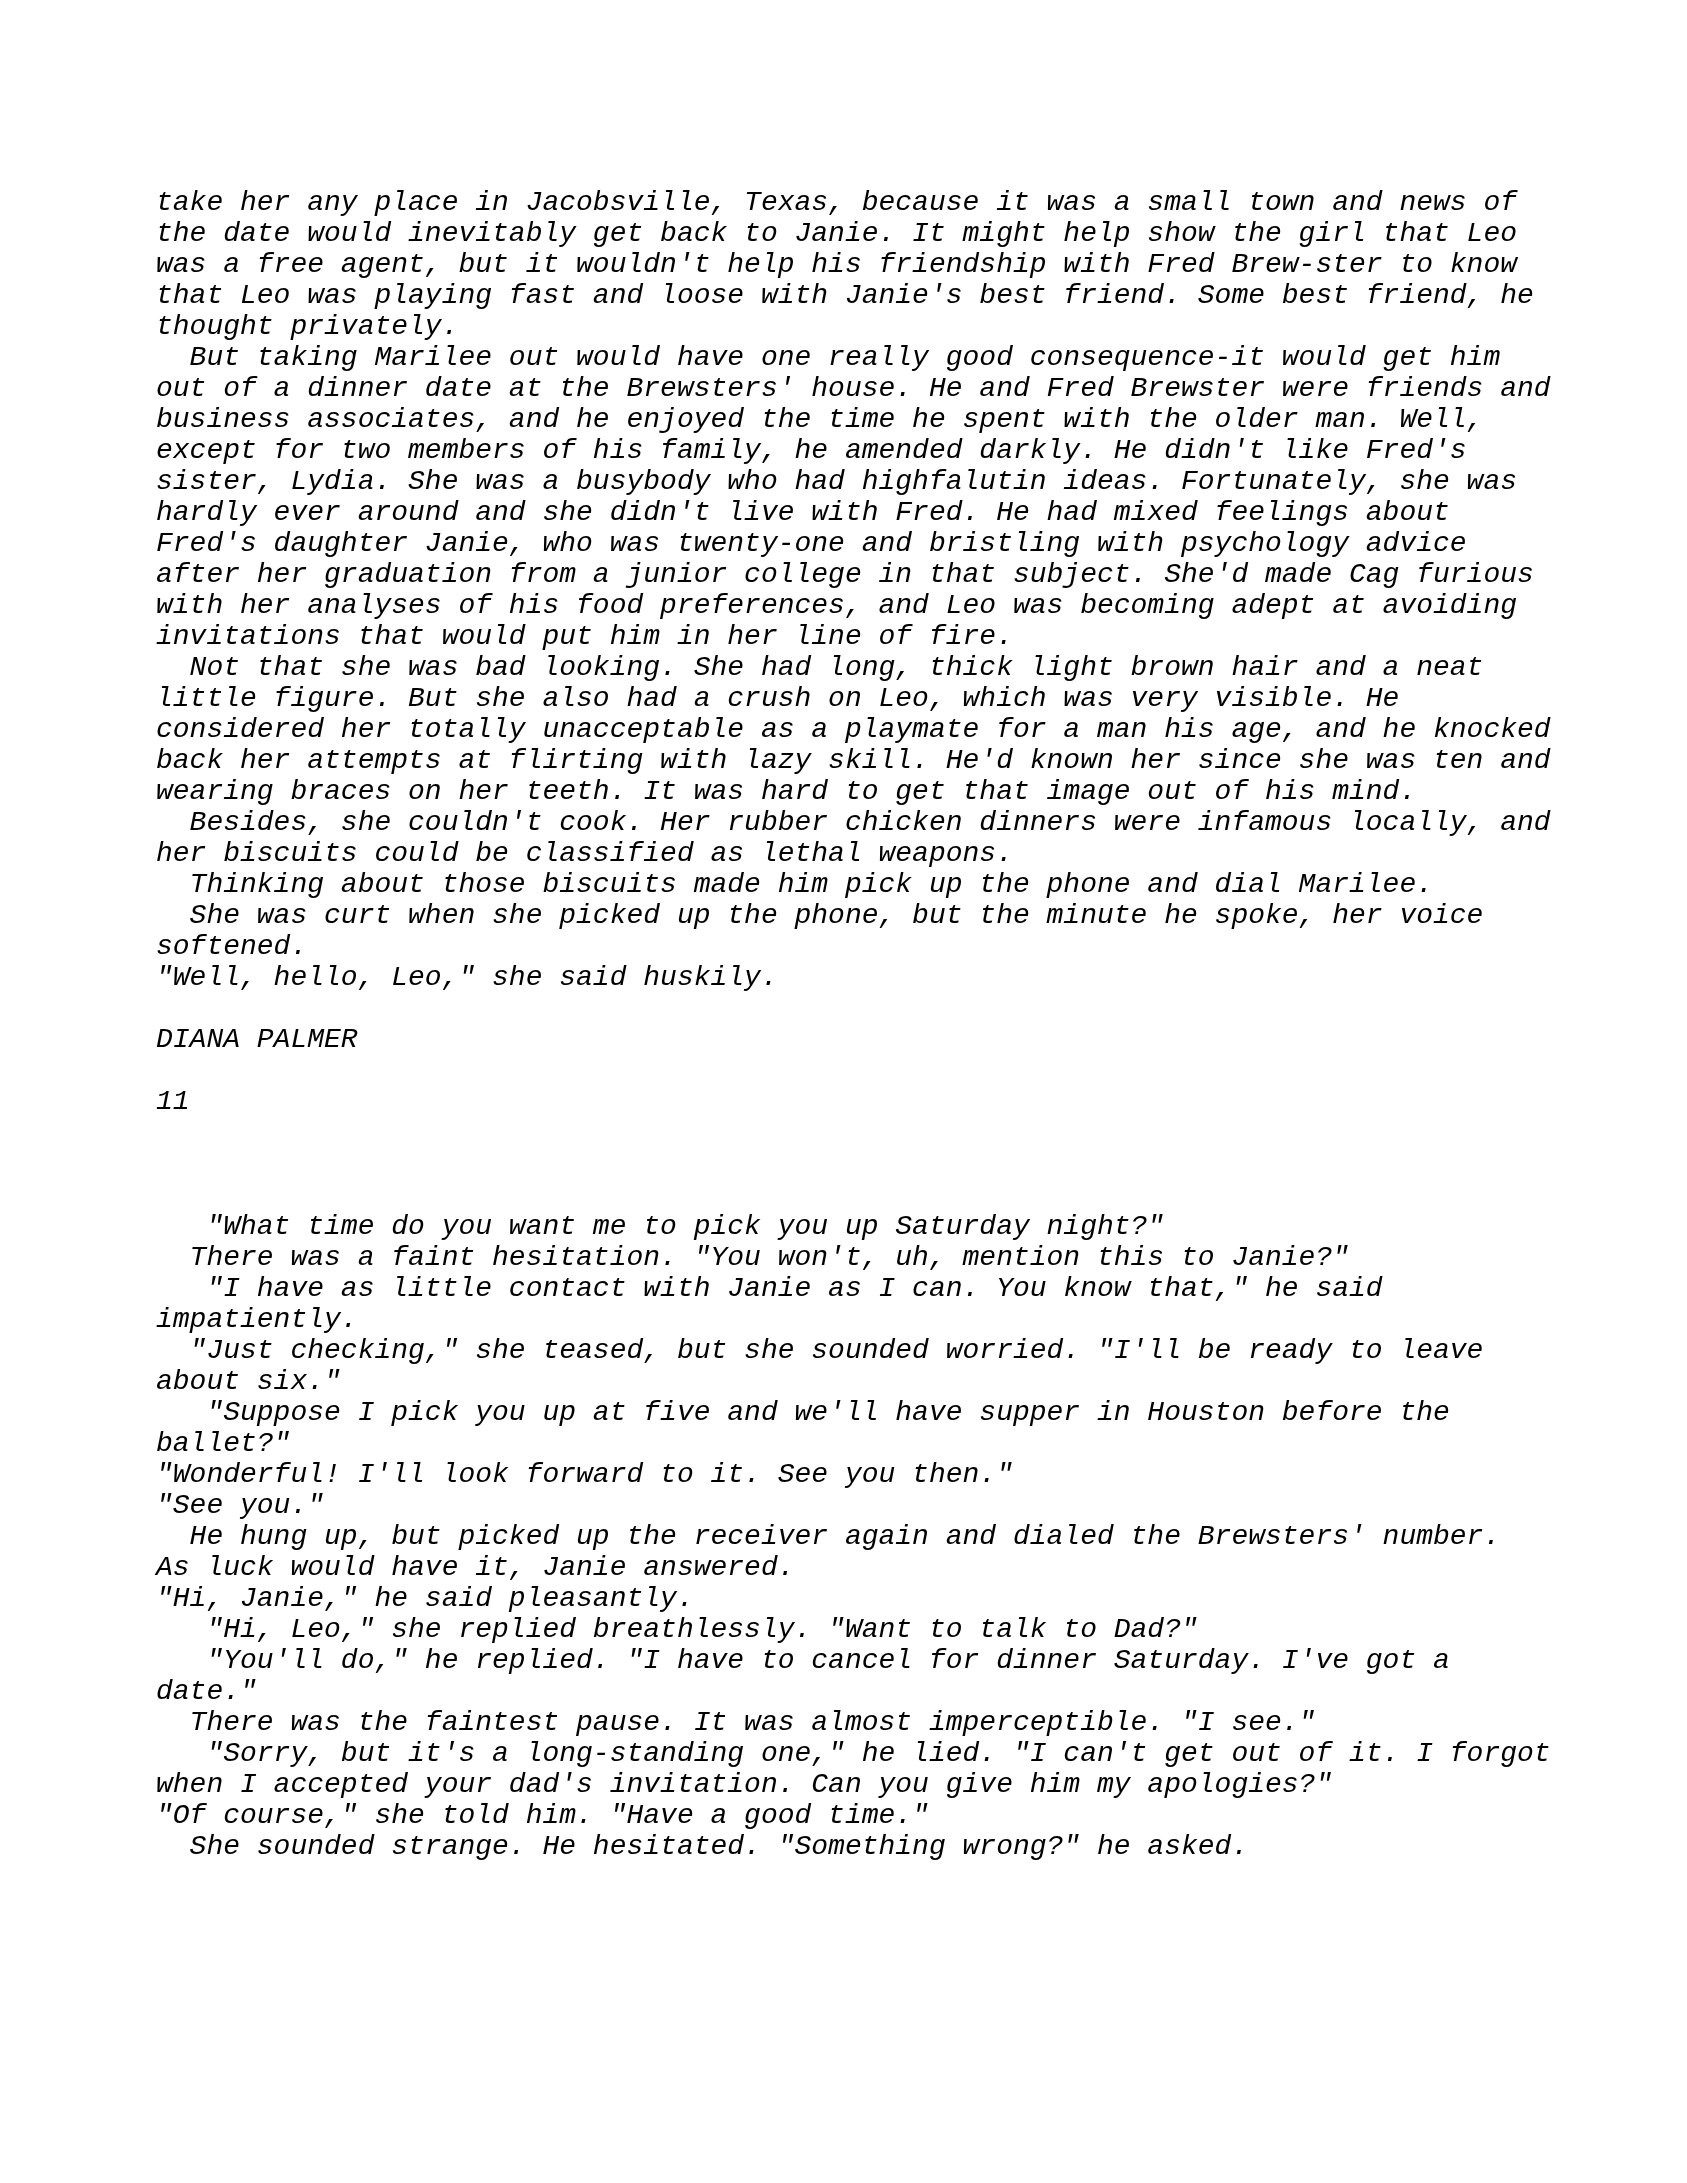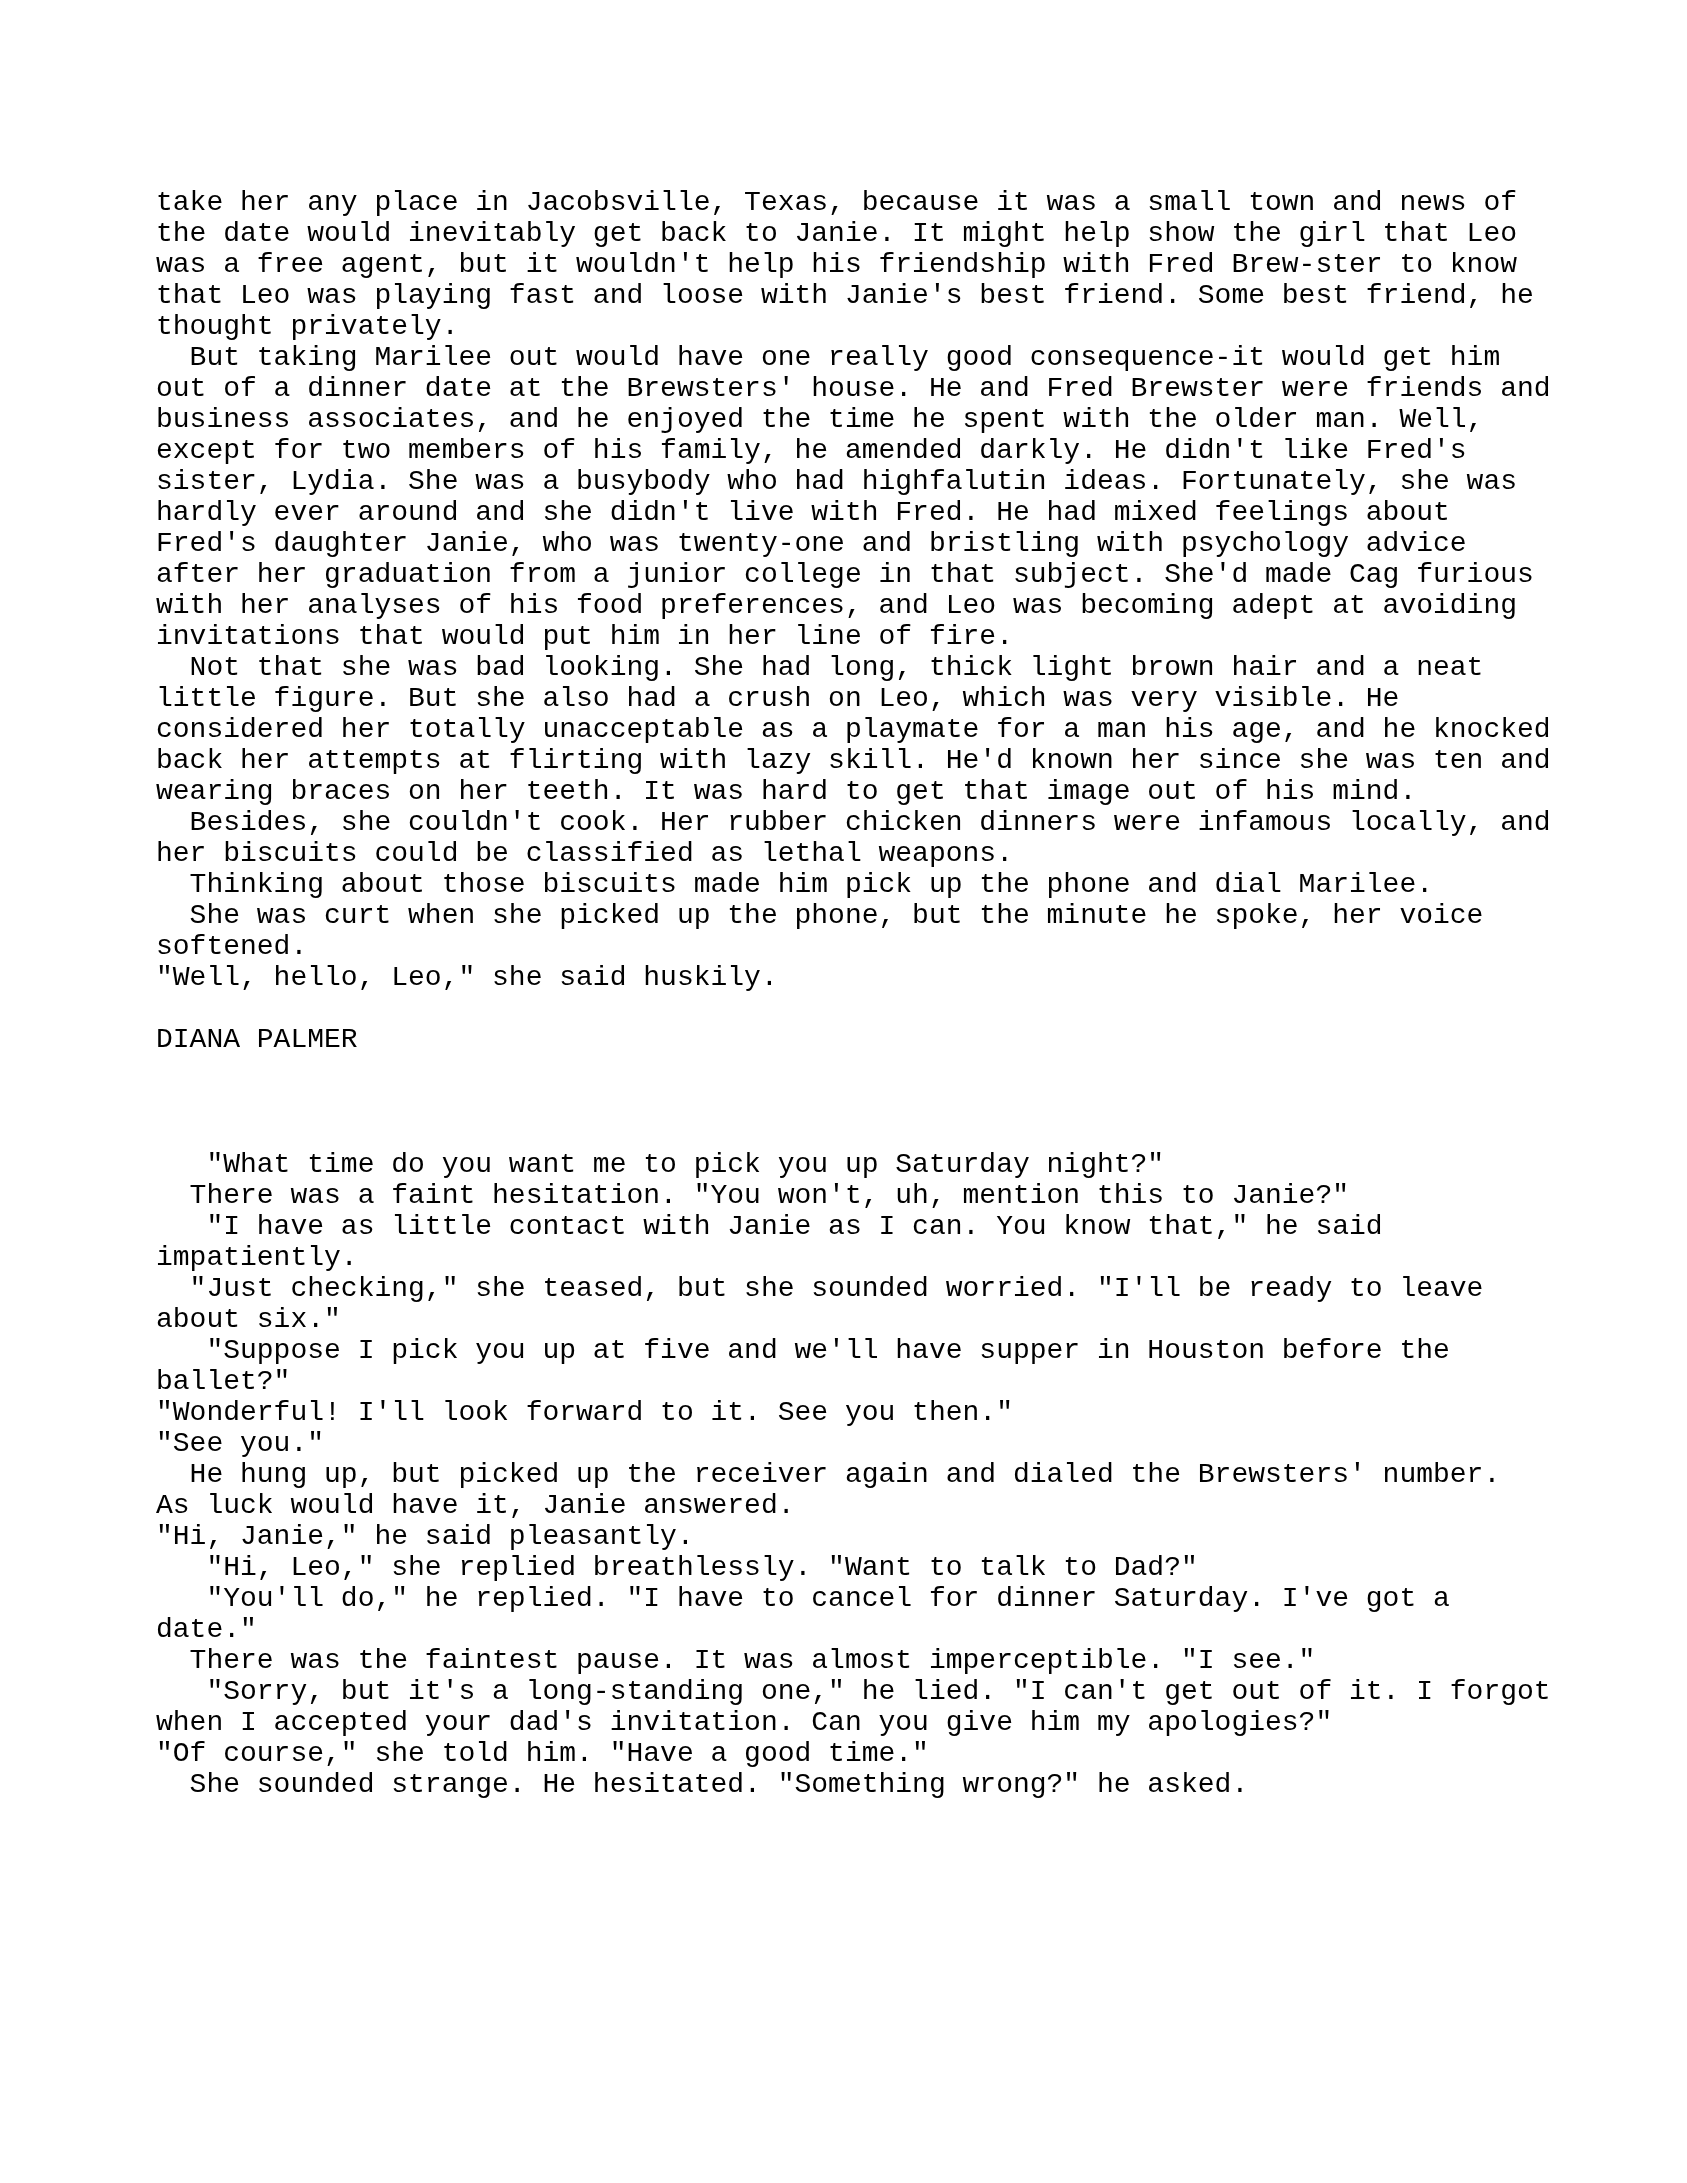--- a/index.html
+++ b/index.html
@@ -12,20 +12,21 @@
     background: #ffffff;
     overflow: hidden;
   }
   .page {
     position: absolute;
     left: 0;
     top: 0;
     width: 1687px;
     height: 2183px;
     background: #ffffff;
+    font-style: italic;
   }
   .textcol {
     position: absolute;
     left: 156px;
     top: 187px;
   }
   .textcol pre {
     margin: 0;
     padding: 0;
     font-family: "Liberation Mono", "DejaVu Sans Mono", monospace;
@@ -68,20 +69,21 @@
 her biscuits could be classified as lethal weapons.
   Thinking about those biscuits made him pick up the phone and dial Marilee.
   She was curt when she picked up the phone, but the minute he spoke, her voice
 softened.
 "Well, hello, Leo," she said huskily.</pre>
 
 
 
     <pre class="after-blank">DIANA PALMER</pre>
 
+    <pre class="after-blank">11</pre>
 
     <pre class="after-3blank">   "What time do you want me to pick you up Saturday night?"
   There was a faint hesitation. "You won't, uh, mention this to Janie?"
    "I have as little contact with Janie as I can. You know that," he said
 impatiently.
   "Just checking," she teased, but she sounded worried. "I'll be ready to leave
 about six."
    "Suppose I pick you up at five and we'll have supper in Houston before the
 ballet?"
 "Wonderful! I'll look forward to it. See you then."

